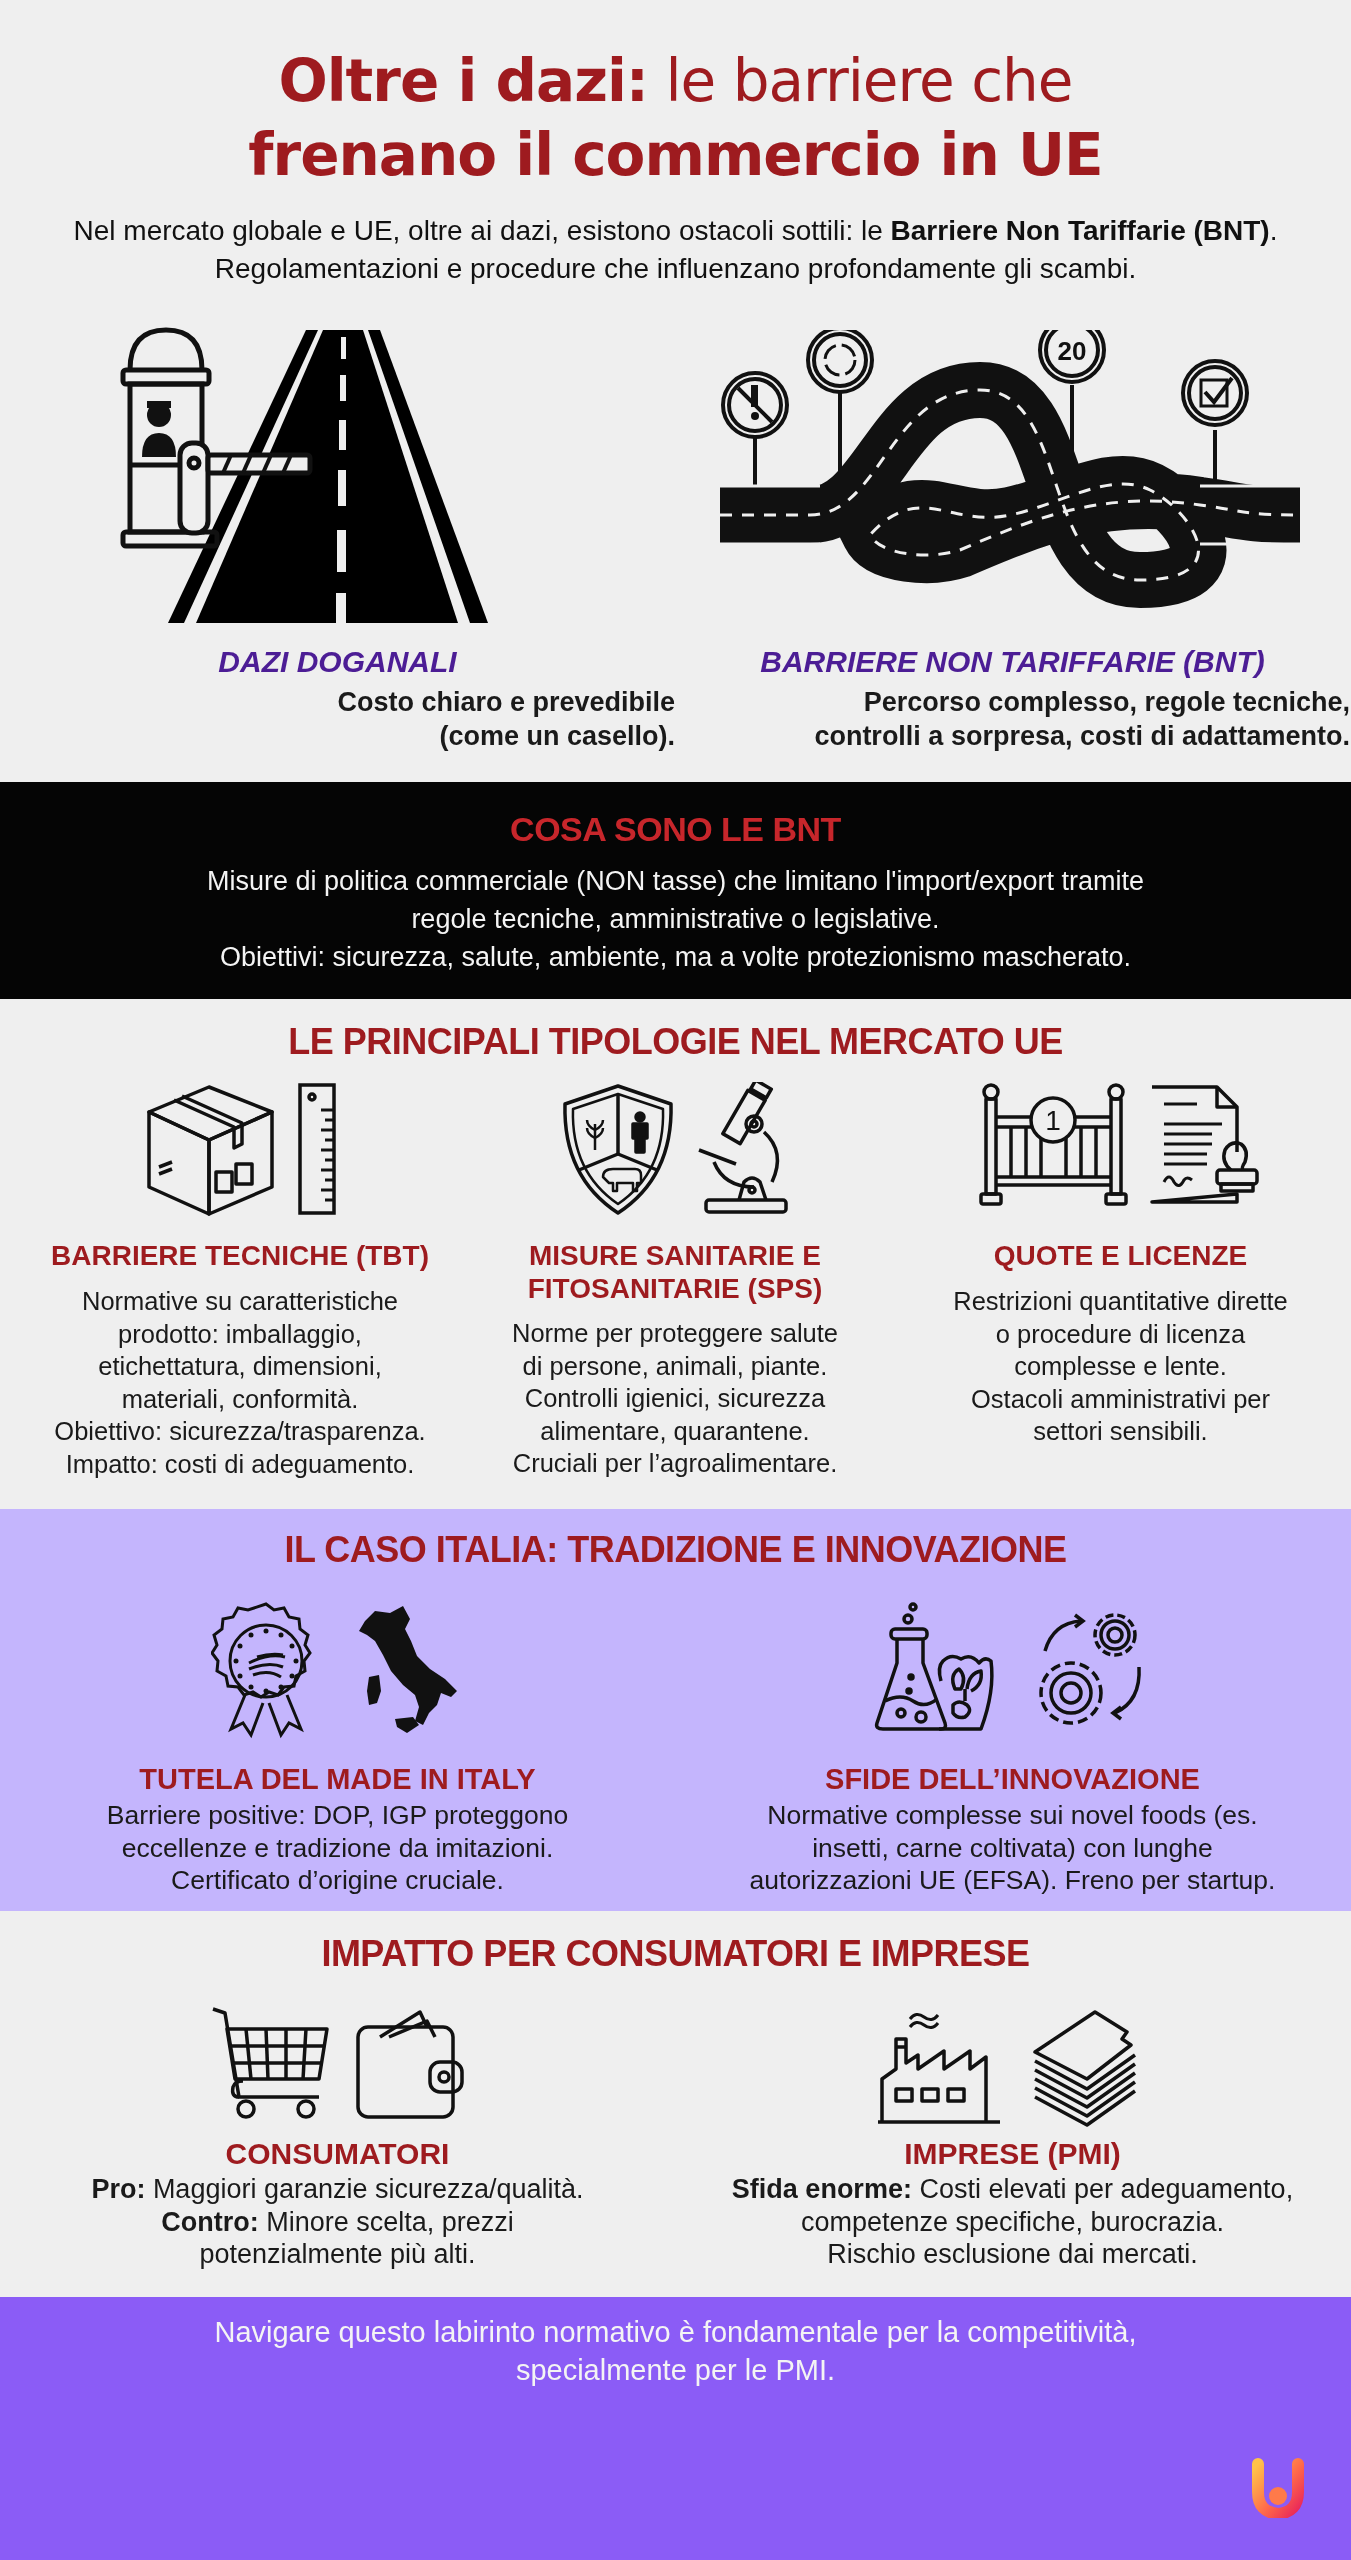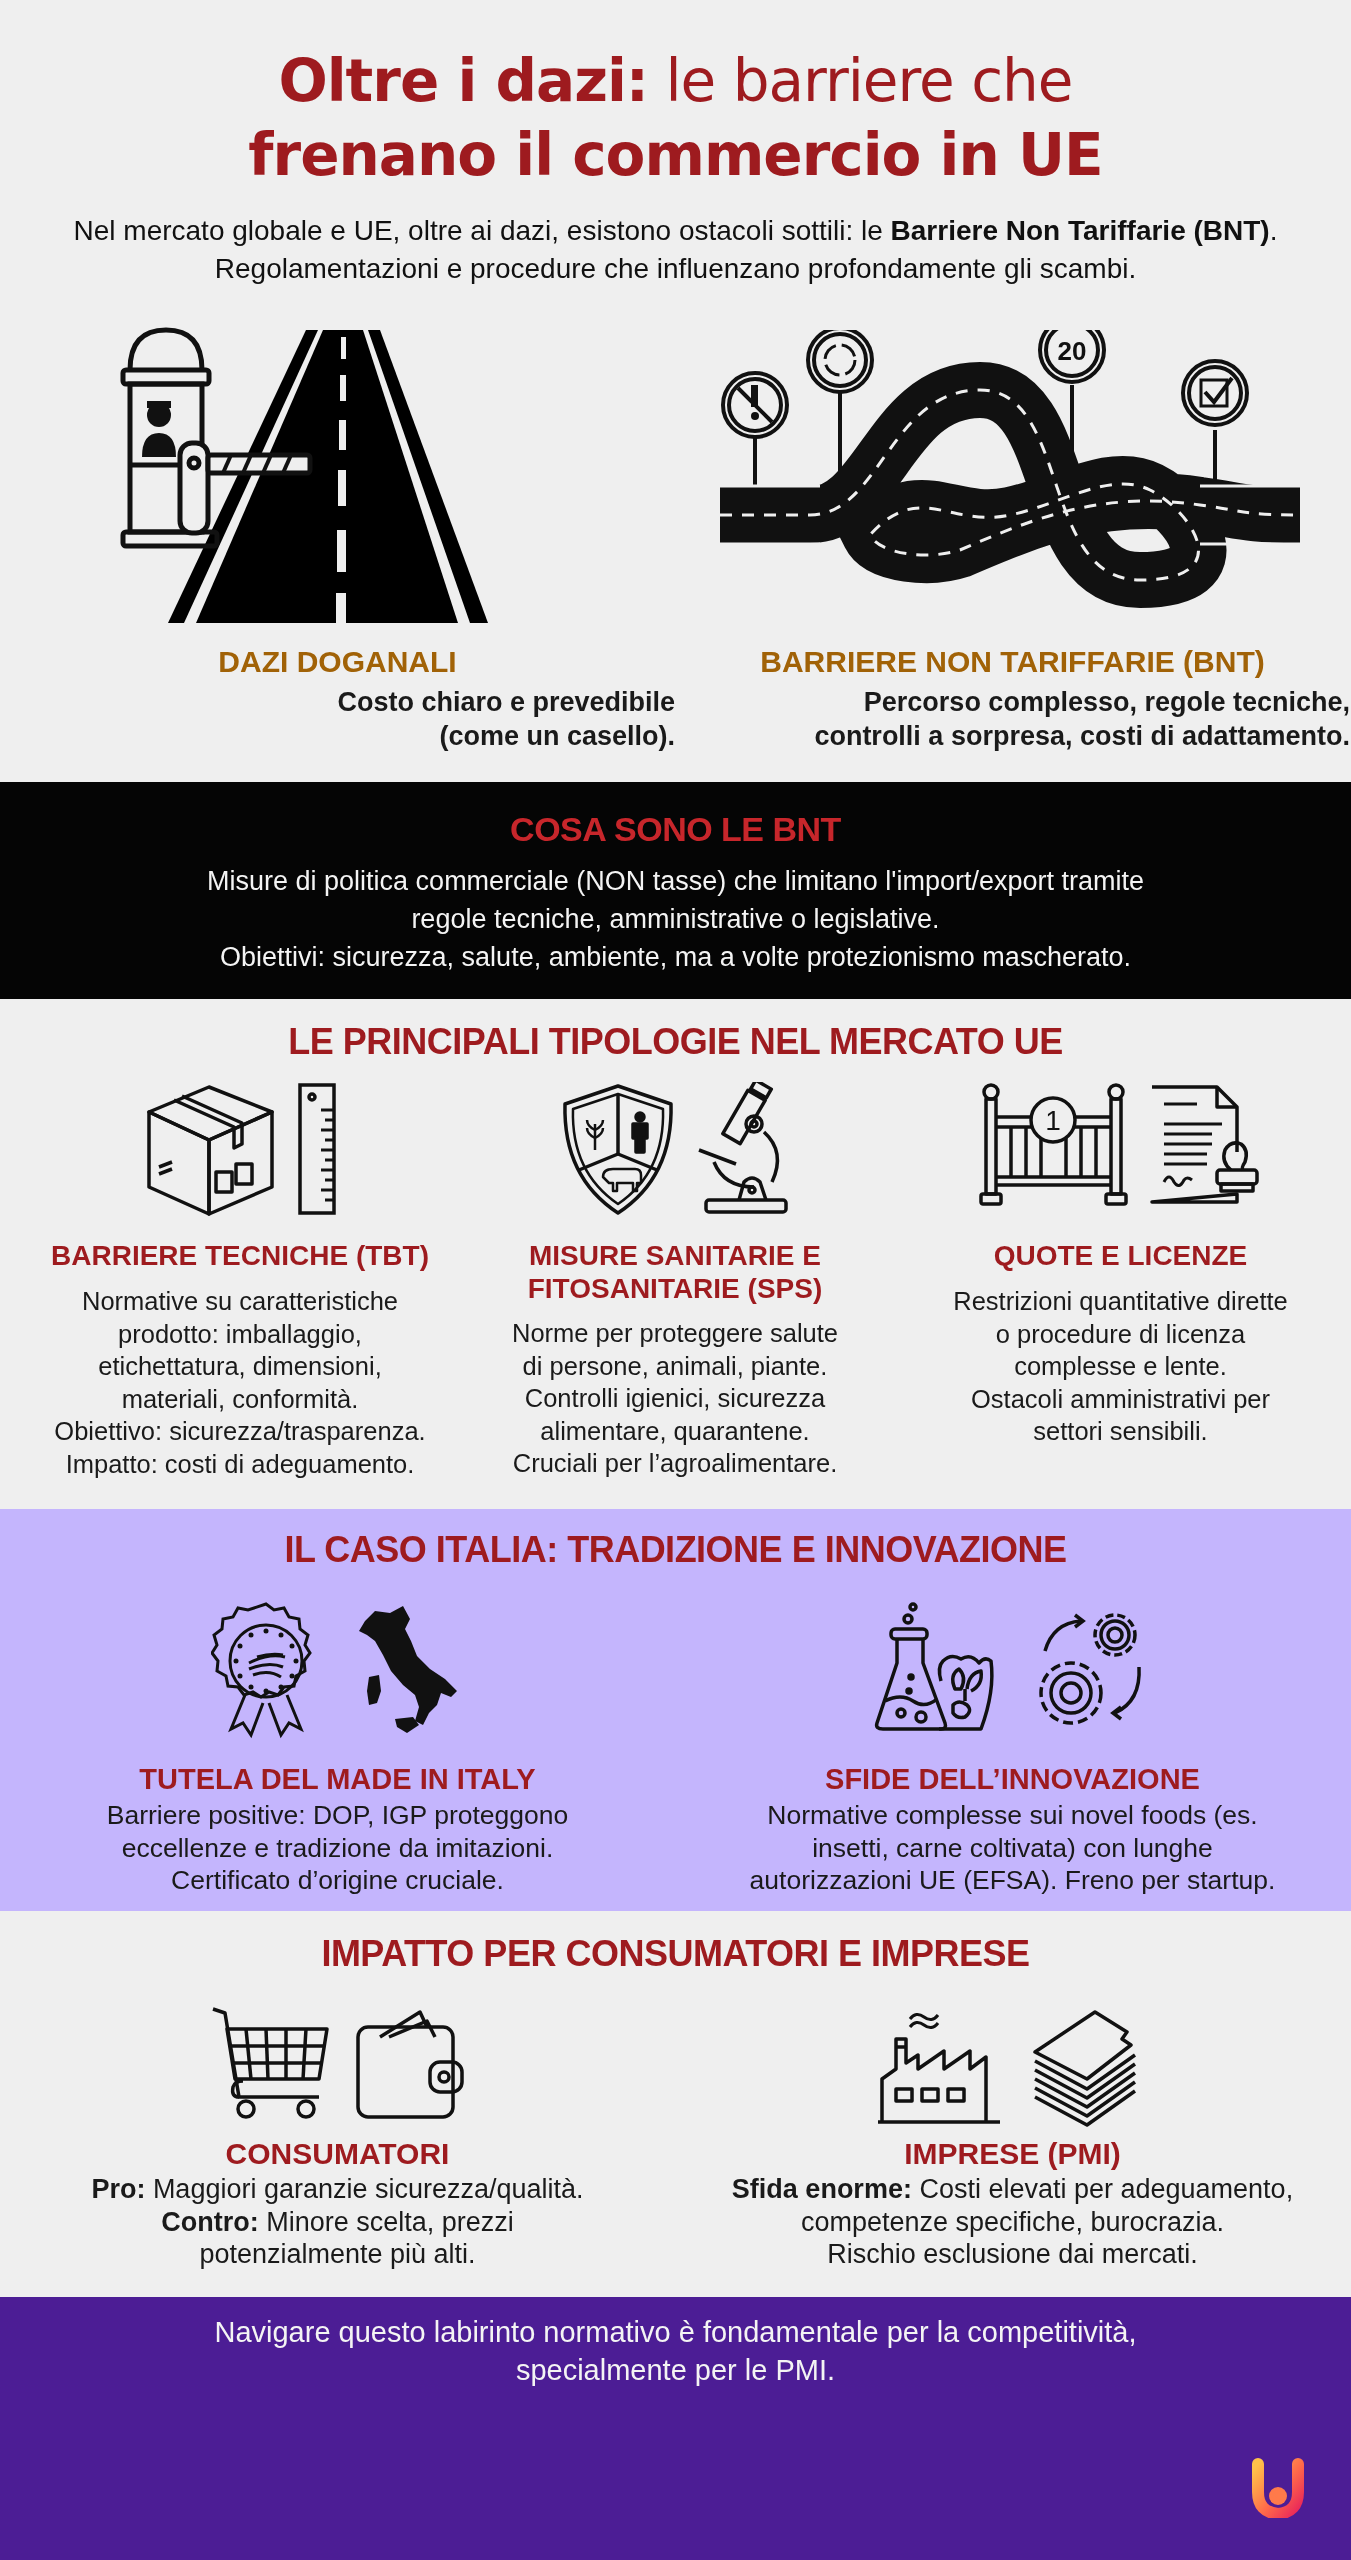--- a/index.html
+++ b/index.html
@@ -14,21 +14,21 @@
   .main-title .b { font-weight: bold; }
   .main-title .l { font-weight: normal; }
   .intro { position: absolute; top: 212px; left: 60px; width: 1231px; text-align: center;
     font-size: 28px; line-height: 38px; color: #111; }
   .intro b { font-weight: bold; }
 
   
   #sec-compare { top: 310px; height: 472px; }
   .cmp-col { position: absolute; top: 0; width: 675px; height: 472px; }
   .cmp-illu { position: absolute; top: 15px; }
-  .cmp-title { position: absolute; top: 335px; width: 100%; text-align: center; font-size: 30px; font-weight: bold; color: #a16207; }
+  .cmp-title { position: absolute; top: 335px; width: 100%; text-align: center; font-size: 30px; font-weight: bold; color: #4c1d95; font-style: italic; }
   .cmp-desc { position: absolute; top: 375px; width: 100%; text-align: right; font-size: 27px; line-height: 34px; color: #1a1a1a; font-weight: bold; }
 
   
   #sec-bnt { top: 782px; height: 217px; background: #050505; }
   .bnt-title { position: absolute; top: 28px; width: 100%; text-align: center; font-size: 34px; font-weight: bold; color: #c7262b; letter-spacing: -0.5px; }
   .bnt-text { position: absolute; top: 80px; width: 100%; text-align: center; font-size: 27px; line-height: 38px; color: #f4f4f4; }
 
   
   #sec-types { top: 999px; height: 510px; background: #efefef; }
   .sec-heading { position: absolute; width: 100%; text-align: center; font-size: 36px; font-weight: bold; color: #9e1b1f; letter-spacing: -0.5px; }
@@ -42,21 +42,21 @@
   .half-col { position: absolute; top: 0; width: 675px; height: 100%; }
   .half-icons { position: absolute; left: 0; width: 100%; display: flex; justify-content: center; gap: 24px; }
   .half-title { position: absolute; width: 100%; text-align: center; font-size: 29px; font-weight: bold; color: #9e1b1f; }
   .half-desc { position: absolute; width: 100%; text-align: center; font-size: 26.5px; line-height: 32.5px; color: #1a1a1a; }
 
   
   #sec-impact { top: 1911px; height: 386px; background: #efefef; }
   .half-desc b { font-weight: bold; }
 
   
-  #sec-footer { top: 2297px; height: 263px; background: #4c1d95; }
+  #sec-footer { top: 2297px; height: 263px; background: #8b5cf6; }
   .footer-text { position: absolute; top: 16px; width: 100%; text-align: center; font-size: 29px; line-height: 38px; color: #f4f4f4; }
   .logo { position: absolute; left: 1248px; top: 2456px; width: 60px; height: 62px; }
 
   svg { display: block; }
 </style>
 </head>
 <body>
 
 <section class="sec" id="sec-header">
   <h1 class="main-title">

